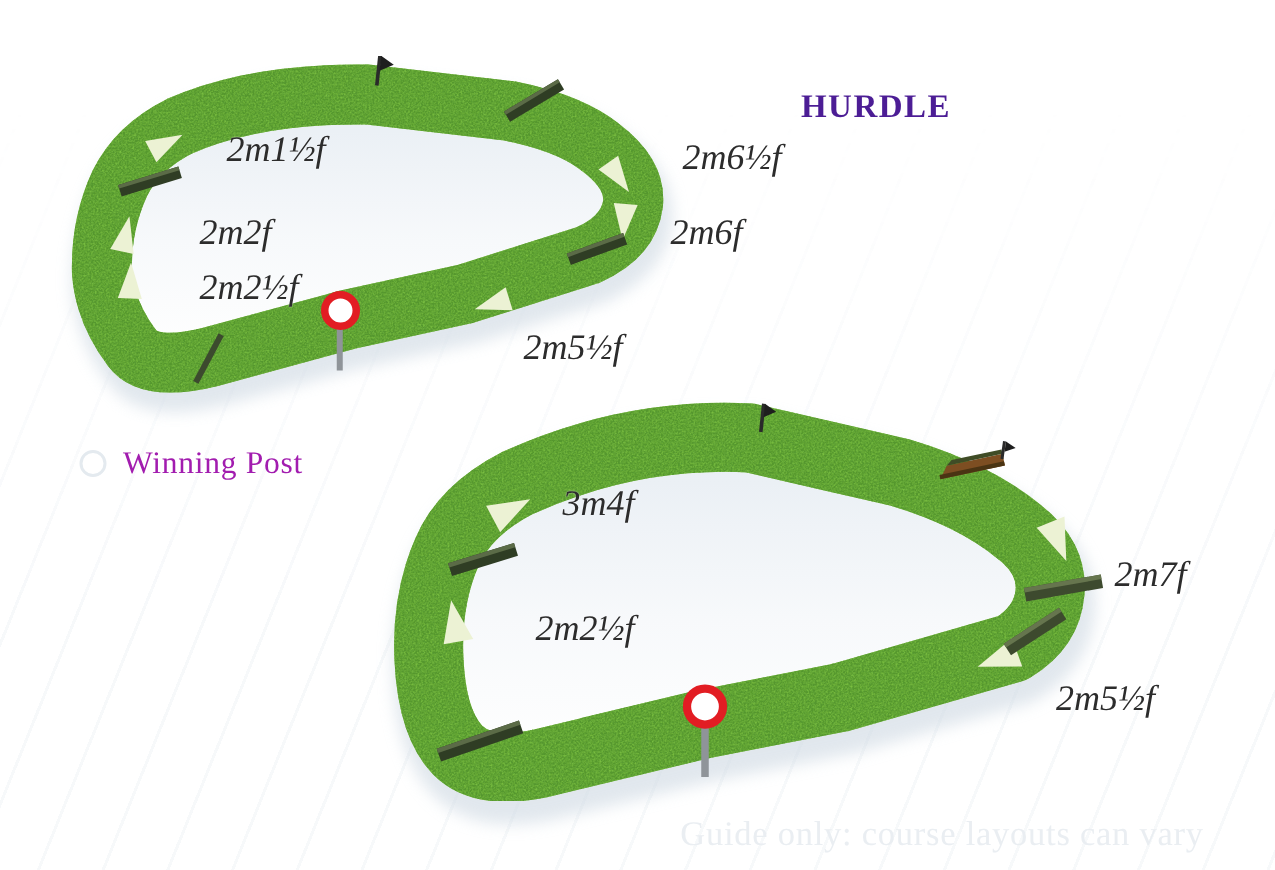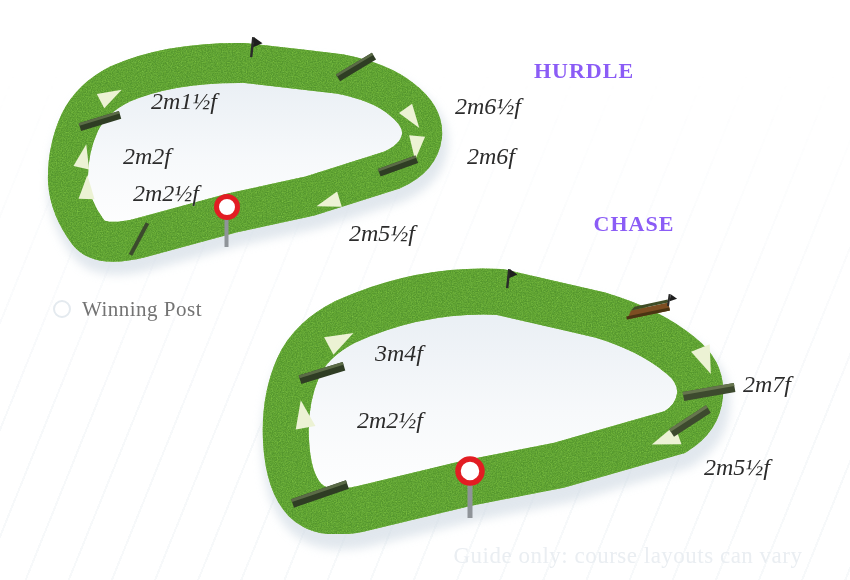--- a/index.html
+++ b/index.html
@@ -12,31 +12,31 @@
     position:absolute;inset:0;pointer-events:none;
     background:repeating-linear-gradient(112deg,
       rgba(204,215,227,0.28) 0 2px, rgba(255,255,255,0) 2px 40px);
     -webkit-mask-image:linear-gradient(to bottom, transparent 12%, #000 70%);
     mask-image:linear-gradient(to bottom, transparent 12%, #000 70%);
     opacity:.55;
   }
   svg.map{position:absolute;left:0;top:0;}
   .course-title{
     position:absolute;transform:translate(-50%,-50%);
-    font-weight:700;font-size:22px;letter-spacing:1px;color:#8b5cf6;
+    font-weight:700;font-size:22px;letter-spacing:1px;color:#4c1d95;
     white-space:nowrap;
   }
   .dist{
     position:absolute;transform:translate(-50%,-50%);
     font-style:italic;font-size:24px;color:#2c2c2c;white-space:nowrap;
     text-shadow:0 0 1px rgba(255,255,255,.8);
   }
   .wm{
     position:absolute;transform:translate(-50%,-50%);
-    font-size:21px;color:#737373;white-space:nowrap;letter-spacing:.5px;
+    font-size:21px;color:#a21caf;white-space:nowrap;letter-spacing:.5px;
   }
   .wm.foot{font-size:23px;color:#eaeef2;}
   .wm-circle{
     position:absolute;width:14px;height:14px;border:2px solid #e4eaef;
     border-radius:50%;transform:translate(-50%,-50%);
   }
 </style>
 </head>
 <body>
 
@@ -171,29 +171,28 @@
         <rect x="467.5" y="482" width="5" height="36" fill="#8f9499"></rect>
         <circle cx="470" cy="471" r="12" fill="#ffffff" stroke="#e21d23" stroke-width="5.5"></circle>
       </g>
     </g>
   </svg>
 
   <span class="wm-circle" style="left:62px;top:309px"></span>
   <div class="wm" style="left:142px;top:309px">Winning Post</div>
 
   <div class="course-title" style="left:584px;top:71px">HURDLE</div>
-  <div class="course-title" style="left:634px;top:224px">CHASE</div>
 
   <div class="dist" style="left:184px;top:101px">2m1½f</div>
-  <div class="dist" style="left:147px;top:156px">2m2f</div>
+  <div class="dist" style="left:157px;top:156px">2m2f</div>
   <div class="dist" style="left:166px;top:193px">2m2½f</div>
   <div class="dist" style="left:382px;top:233px">2m5½f</div>
-  <div class="dist" style="left:491px;top:156px">2m6f</div>
+  <div class="dist" style="left:471px;top:156px">2m6f</div>
   <div class="dist" style="left:488px;top:106px">2m6½f</div>
 
-  <div class="dist" style="left:399px;top:353px">3m4f</div>
+  <div class="dist" style="left:399px;top:337px">3m4f</div>
   <div class="dist" style="left:390px;top:420px">2m2½f</div>
   <div class="dist" style="left:737px;top:467px">2m5½f</div>
   <div class="dist" style="left:767px;top:384px">2m7f</div>
 
   <div class="wm foot" style="left:628px;top:556px">Guide only: course layouts can vary</div>
 
 </div>
 
 </body></html>

